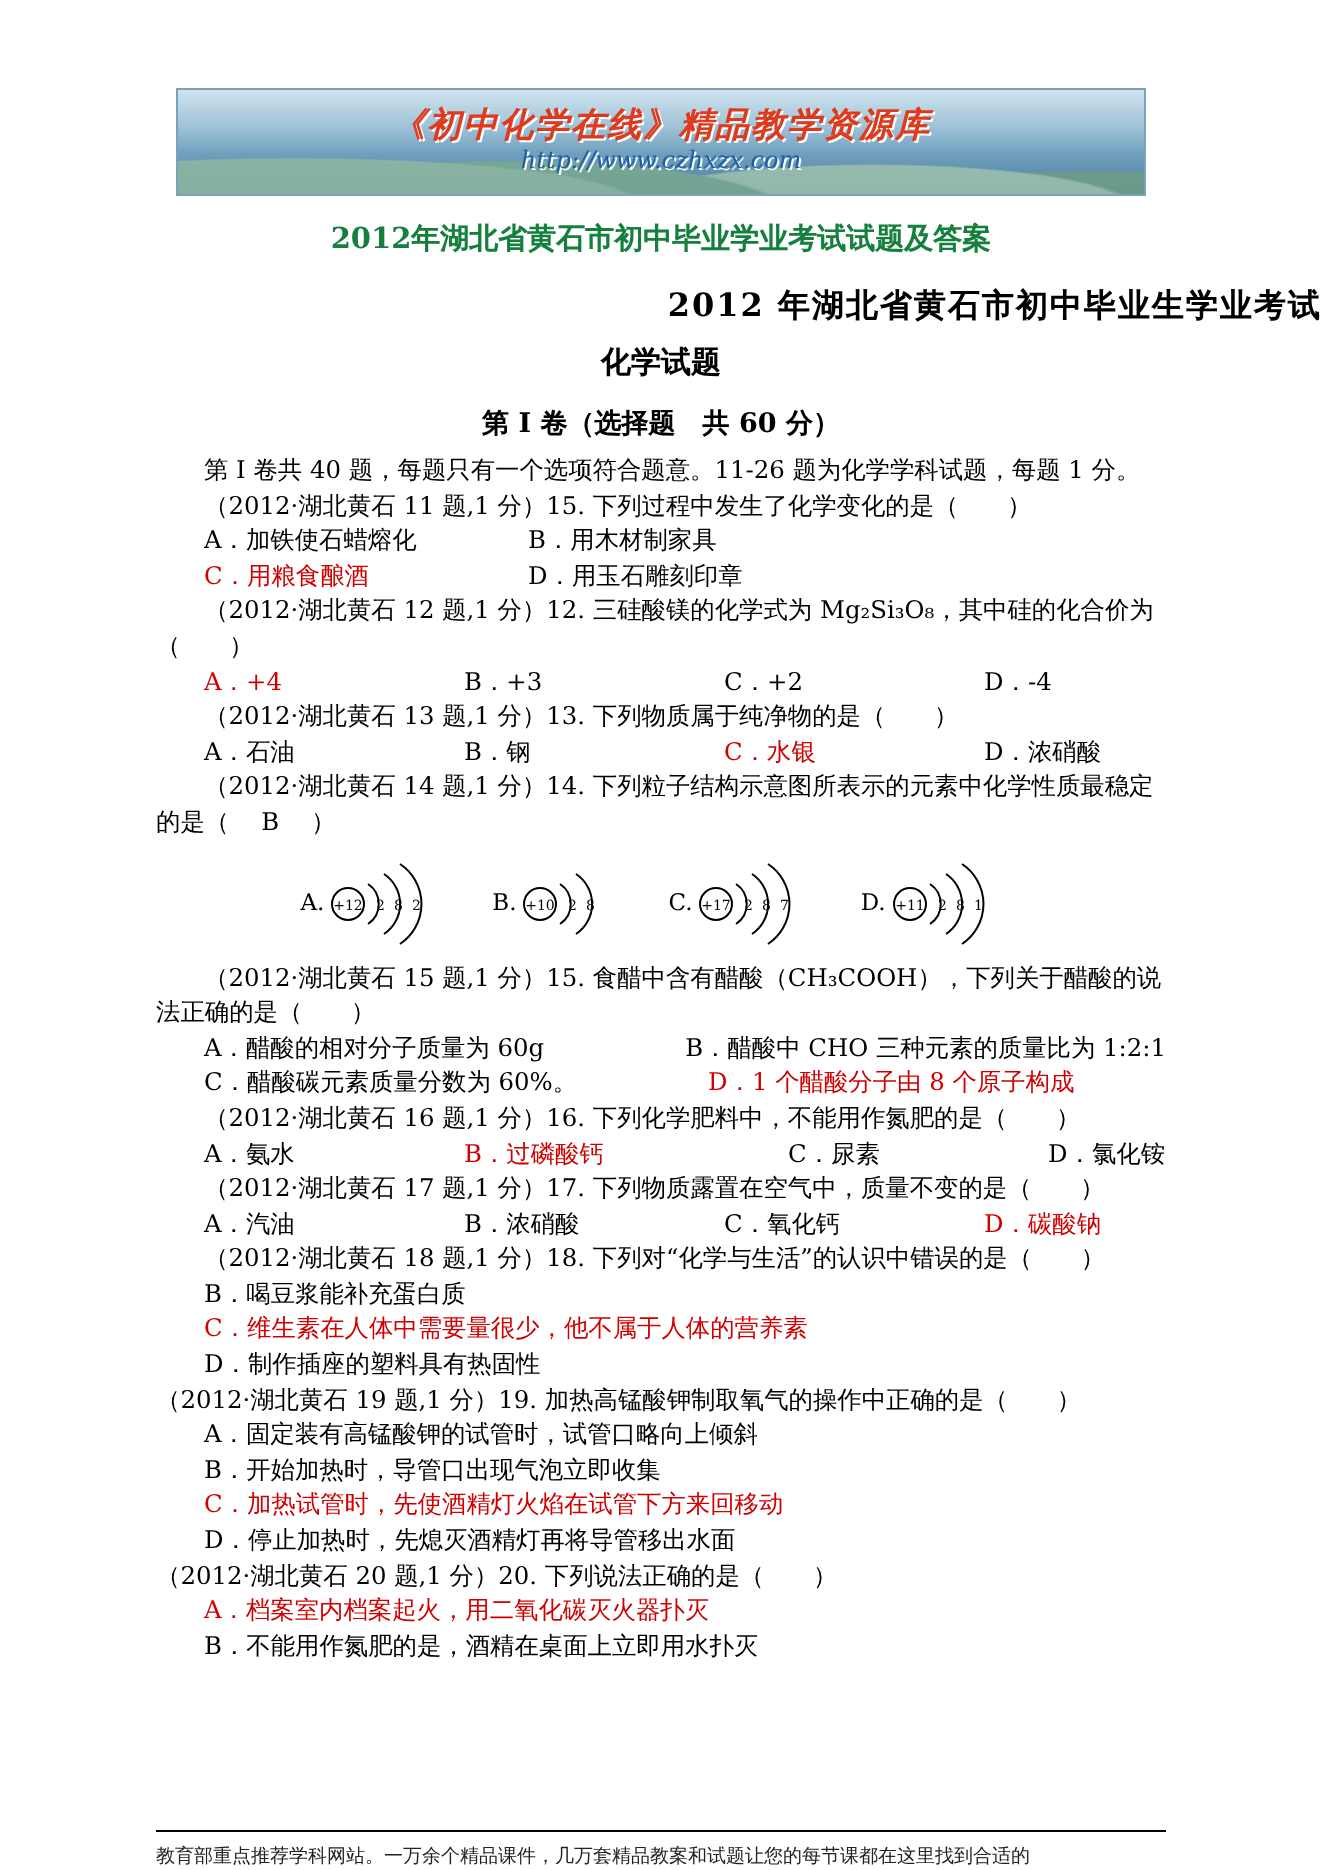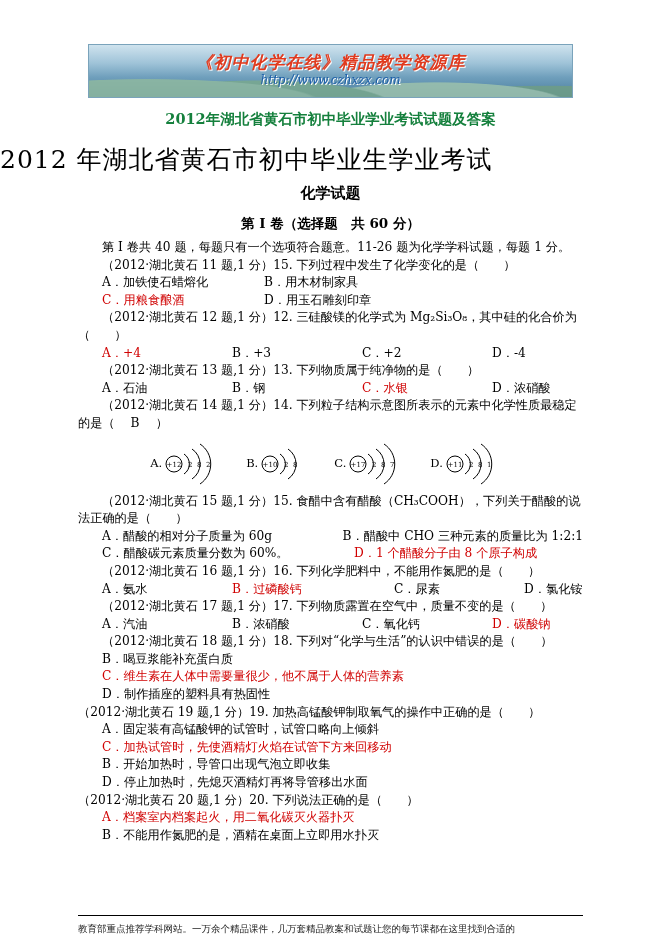--- a/index.html
+++ b/index.html
@@ -64,24 +64,24 @@
   .subtitle-red {
     margin-top: 12px;
     text-align: center;
     font-family: "DejaVu Serif", "Liberation Serif", serif;
     font-weight: bold;
     font-size: 14.5px;
     color: #15803d;
   }
   .doc-title {
     margin-top: 14px;
-    text-align: left;
-    font-family: "DejaVu Serif", "Liberation Serif", serif;
-    font-weight: normal;
-    font-size: 25px;
+    text-align: right;
+    font-family: "DejaVu Serif", "Liberation Serif", serif;
+    font-weight: bold;
+    font-size: 16px;
     letter-spacing: 1px;
   }
   .doc-subject {
     margin-top: 8px;
     text-align: center;
     font-family: "DejaVu Serif", "Liberation Serif", serif;
     font-weight: bold;
     font-size: 15px;
   }
   .section-head {
@@ -260,22 +260,22 @@
       <span class="o red">D．碳酸钠</span>
     </div>
 
     <p class="p indent"><span>（2012·湖北黄石 18 题,1 分）</span><span>18. 下列对“化学与生活”的认识中错误的是（　　）</span></p>
     <p class="p indent2">B．喝豆浆能补充蛋白质</p>
     <p class="p indent2 red">C．维生素在人体中需要量很少，他不属于人体的营养素</p>
     <p class="p indent2">D．制作插座的塑料具有热固性</p>
 
     <p class="p"><span>（2012·湖北黄石 19 题,1 分）</span><span>19. 加热高锰酸钾制取氧气的操作中正确的是（　　）</span></p>
     <p class="p indent2">A．固定装有高锰酸钾的试管时，试管口略向上倾斜</p>
+    <p class="p indent2">B．开始加热时，导管口出现气泡立即收集</p>
     <p class="p indent2 red">C．加热试管时，先使酒精灯火焰在试管下方来回移动</p>
-    <p class="p indent2">B．开始加热时，导管口出现气泡立即收集</p>
     <p class="p indent2">D．停止加热时，先熄灭酒精灯再将导管移出水面</p>
 
     <p class="p"><span>（2012·湖北黄石 20 题,1 分）</span><span>20. 下列说法正确的是（　　）</span></p>
     <p class="p indent2 red">A．档案室内档案起火，用二氧化碳灭火器扑灭</p>
     <p class="p indent2">B．不能用作氮肥的是，酒精在桌面上立即用水扑灭</p>
 
   </div>
 
   <div class="footer">
     <div>教育部重点推荐学科网站。一万余个精品课件，几万套精品教案和试题让您的每节课都在这里找到合适的</div>

